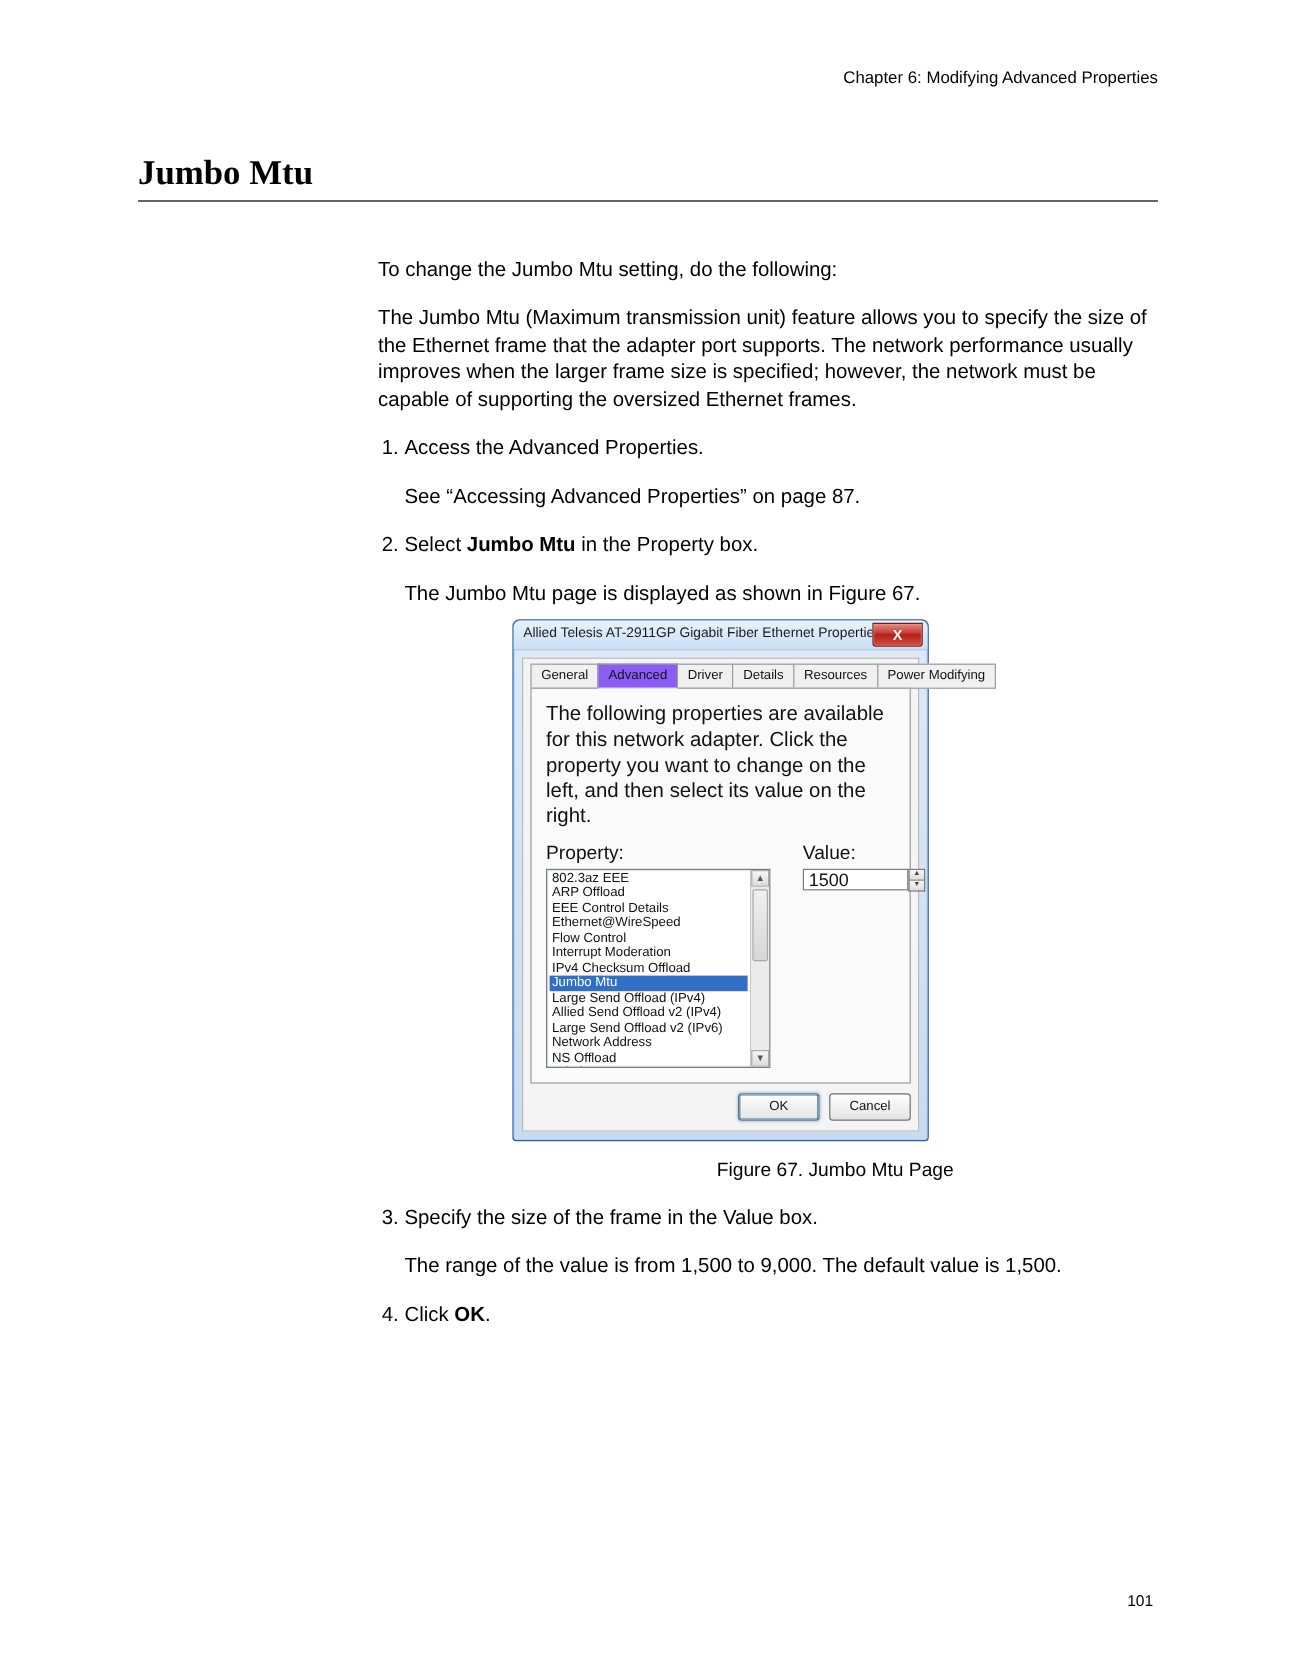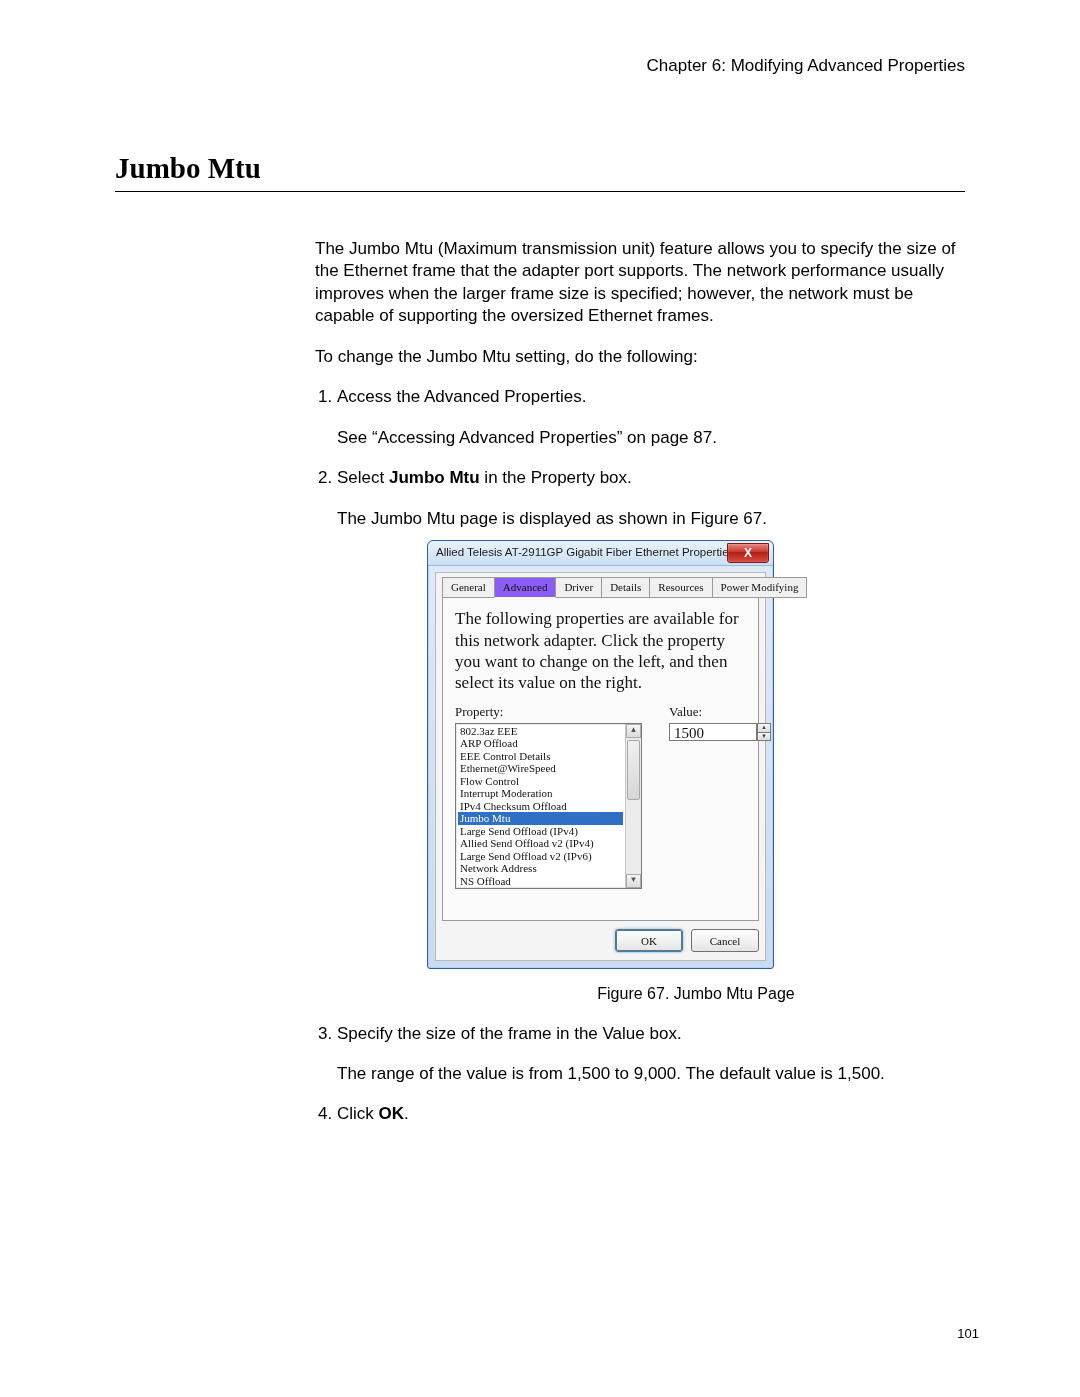--- a/index.html
+++ b/index.html
@@ -12,22 +12,22 @@
   }
   .page {
     width: 1080px;
     height: 1397px;
     position: relative;
     box-sizing: border-box;
     padding: 56px 115px 0 115px;
   }
   .chapter-header {
     text-align: right;
-    font-size: 17px;
-    margin-bottom: 76px;
+    font-size: 14px;
+    margin-bottom: 56px;
   }
   .section-title {
     font-family: "Times New Roman", Times, serif;
     font-weight: bold;
     font-size: 29px;
     border-bottom: 1px solid #000;
     padding-bottom: 6px;
     margin-bottom: 46px;
   }
   .body-block {
@@ -53,21 +53,21 @@
     margin: 10px 0 10px 90px;
   }
   .figure-caption {
     text-align: center;
     margin: 14px auto 18px auto;
     font-size: 16px;
   }
   .page-number {
     position: absolute;
     bottom: 56px;
-    right: 101px;
+    right: 119px;
     font-size: 13px;
   }
 
   
   .win7-window {
     width: 345px;
     border: 1px solid #2b5f9e;
     border-radius: 6px 6px 3px 3px;
     background: linear-gradient(#dfeaf7, #c7dbf1);
     box-shadow: 0 0 0 1px #b8d0ec inset;
@@ -106,21 +106,20 @@
     font-size: 12px;
     line-height: 1;
     box-shadow: 0 0 1px #fff inset;
   }
   .win7-inner {
     margin: 6px 7px 7px 7px;
     background: #f4f4f4;
     border: 1px solid #b9b9b9;
     padding: 4px 6px 8px 6px;
     position: relative;
-    font-family: Liberation Serif, serif;
   }
   .tab-row {
     display: flex;
     margin-bottom: -1px;
     font-size: 11px;
   }
   .tab {
     padding: 2px 8px 3px 8px;
     border: 1px solid #9a9a9a;
     border-bottom: 1px solid #9a9a9a;
@@ -146,21 +145,21 @@
     line-height: 1.25;
     margin-bottom: 10px;
   }
   .two-col {
     display: flex;
     gap: 24px;
   }
   .col-left { flex: 0 0 190px; }
   .col-right { flex: 1; }
   .field-label {
-    font-size: 13px;
+    font-size: 16px;
     margin-bottom: 2px;
   }
   .prop-list {
     width: 185px;
     height: 164px;
     border: 1px solid #7a7a7a;
     background: #fff;
     box-shadow: 0 0 0 1px #e1e8f3 inset;
     overflow: hidden;
     position: relative;
@@ -261,22 +260,22 @@
 </head>
 <body>
 
 <div class="page">
 
   <div class="chapter-header">Chapter 6: Modifying Advanced Properties</div>
 
   <div class="section-title">Jumbo Mtu</div>
 
   <div class="body-block">
+    <p>To change the Jumbo Mtu setting, do the following:</p>
     <p>The Jumbo Mtu (Maximum transmission unit) feature allows you to specify the size of the Ethernet frame that the adapter port supports. The network performance usually improves when the larger frame size is specified; however, the network must be capable of supporting the oversized Ethernet frames.</p>
-    <p>To change the Jumbo Mtu setting, do the following:</p>
 
     <ol>
       <li>
         <span>Access the Advanced Properties.</span>
         <p>See “Accessing Advanced Properties” on page 87.</p>
       </li>
       <li>
         <span>Select </span><span class="bold">Jumbo Mtu</span><span> in the Property box.</span>
         <p>The Jumbo Mtu page is displayed as shown in Figure 67.</p>
 

